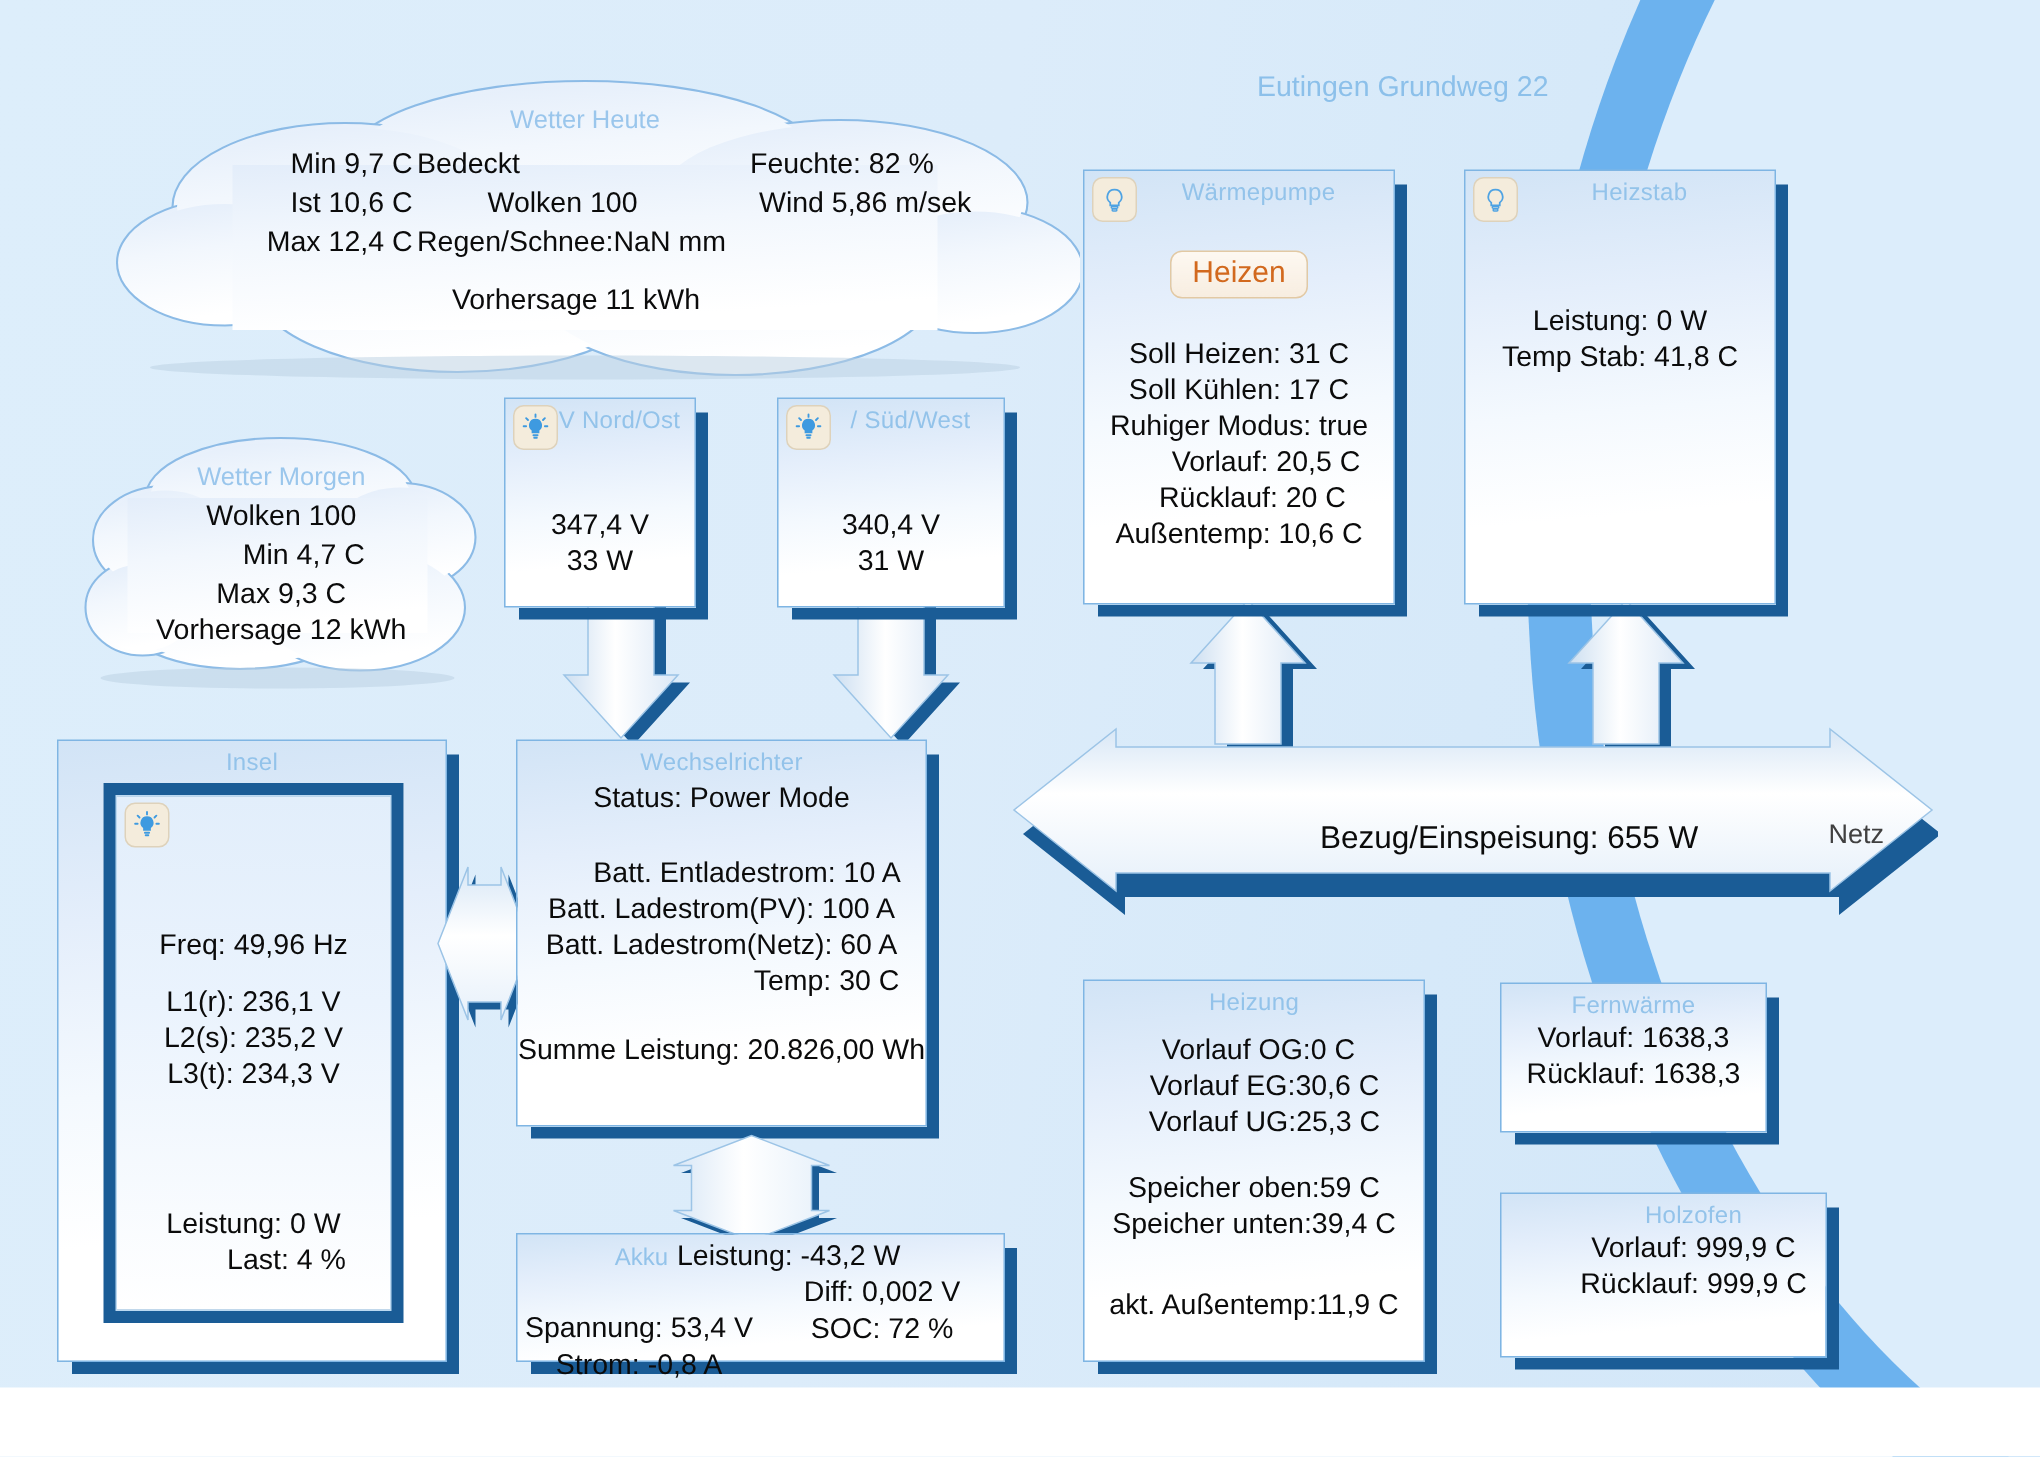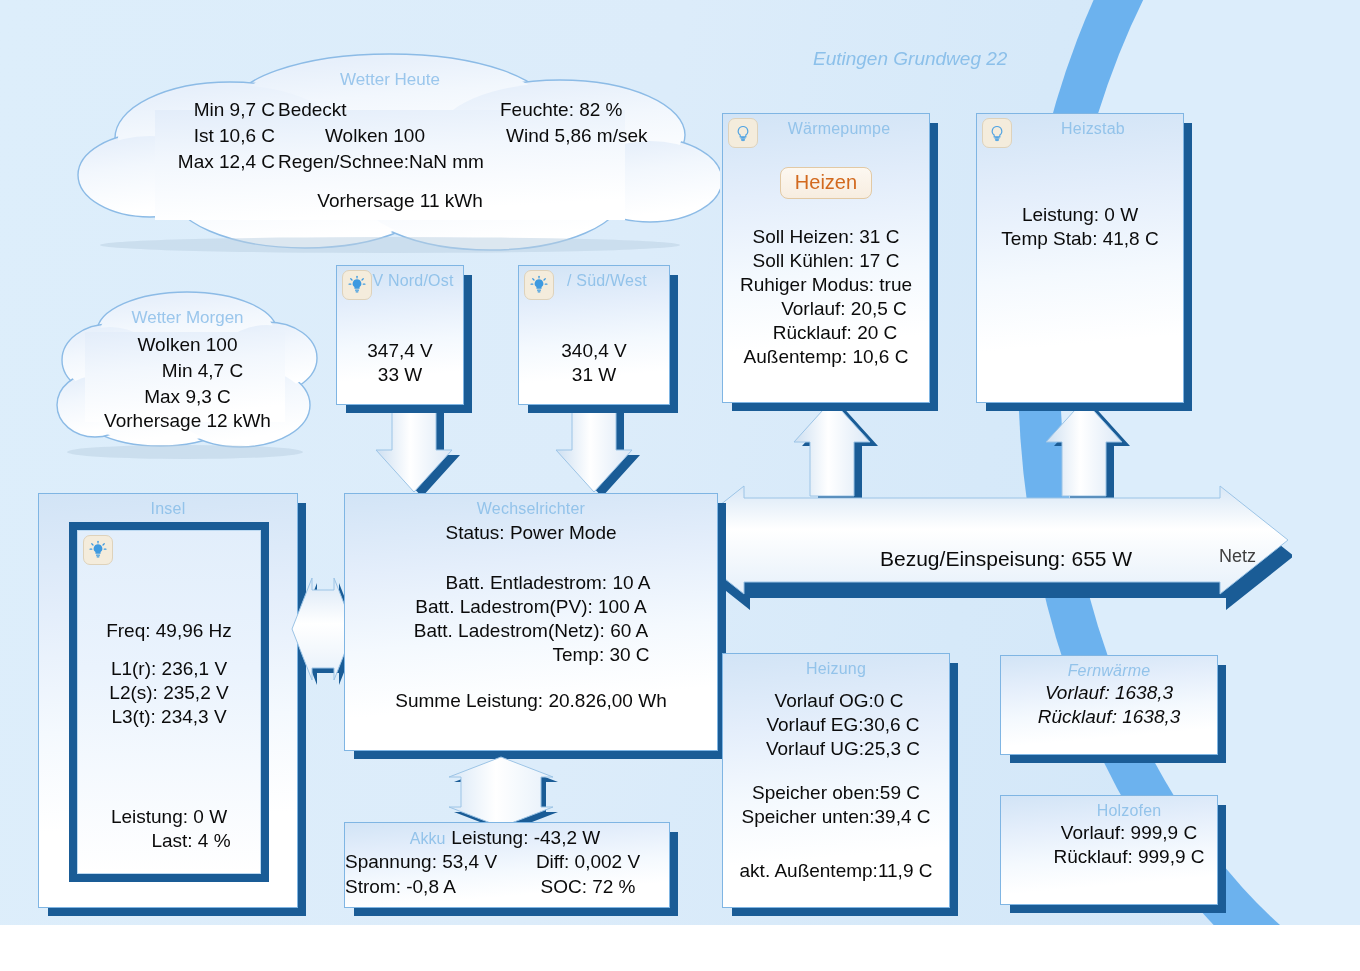--- a/index.html
+++ b/index.html
@@ -75,21 +75,21 @@
 </head>
 <body>
 
 <div id="stage">
 
   <div class="bg-base"></div>
   <div class="bg-arc-outer"></div>
   <div class="bg-arc-inner"></div>
   <div class="bg-bottom"></div>
 
-  <div class="page-title" style="left:813px;top:48px;font-style:italic;">Eutingen Grundweg 22</div>
+  <div class="page-title" style="left:838px;top:48px;">Eutingen Grundweg 22</div>
 
   <div class="cloud" style="left:60px;top:40px;width:660px;height:205px;">
     <svg width="660" height="215" viewBox="0 0 660 215">
       <defs>
         <linearGradient id="cg1" x1="0" y1="0" x2="0.25" y2="1">
           <stop offset="0%" stop-color="#e3edfa"></stop>
           <stop offset="45%" stop-color="#f2f7fd"></stop>
           <stop offset="100%" stop-color="#ffffff"></stop>
         </linearGradient>
       </defs>
@@ -122,21 +122,21 @@
     </div>
     <div class="ctext" style="left:218px;top:57px;width:240px;">
       <div class="row al" style="padding-left:0px;">Bedeckt</div>
       <div class="row al" style="padding-left:47px;">Wolken 100</div>
       <div class="row al">Regen/Schnee:NaN mm</div>
     </div>
     <div class="ctext" style="left:440px;top:57px;width:210px;">
       <div class="row al" style="padding-left:0px;">Feuchte: 82 %</div>
       <div class="row al" style="padding-left:6px;">Wind 5,86 m/sek</div>
     </div>
-    <div class="ctext ac" style="left:180px;top:148px;width:320px;text-align:center;">Vorhersage 11 kWh</div>
+    <div class="ctext ac" style="left:164px;top:148px;width:320px;text-align:center;">Vorhersage 11 kWh</div>
   </div>
 
   <div class="cloud" style="left:55px;top:280px;width:265px;height:190px;">
     <svg width="265" height="200" viewBox="0 0 265 200">
       <defs>
         <linearGradient id="cg2" x1="0" y1="0" x2="0.25" y2="1">
           <stop offset="0%" stop-color="#e3edfa"></stop>
           <stop offset="45%" stop-color="#f2f7fd"></stop>
           <stop offset="100%" stop-color="#ffffff"></stop>
         </linearGradient>
@@ -345,21 +345,21 @@
         <stop offset="0%" stop-color="#d8e7f6"></stop>
             <stop offset="45%" stop-color="#ffffff"></stop>
         <stop offset="100%" stop-color="#e6f0fa"></stop>
           </linearGradient>
         </defs>
       <path d="M22 18 L22 6 L2 57 L22 108 L22 96 L44 96 L44 108 L64 57 L44 6 L44 18 Z" fill="#1a5c96" transform="translate(5,5)"></path>
       <path d="M22 18 L22 6 L2 57 L22 108 L22 96 L44 96 L44 108 L64 57 L44 6 L44 18 Z" fill="url(#ag4)" stroke="#9cc4e6" stroke-width="1"></path>
     </svg>
   </div>
 
-  <div class="card" style="left:344px;top:493px;width:374px;height:258px;">
+  <div class="card" style="left:344px;top:493px;width:274px;height:258px;">
     <div class="title">Wechselrichter</div>
     <div class="body" style="margin-top:2px;">
       <div class="row">Status: Power Mode</div>
       <div style="height:26px;"></div>
       <div class="row" style="padding-left:34px;">Batt. Entladestrom: 10 A</div>
       <div class="row">Batt. Ladestrom(PV): 100 A</div>
       <div class="row">Batt. Ladestrom(Netz): 60 A</div>
       <div class="row" style="padding-left:140px;">Temp: 30 C</div>
       <div style="height:22px;"></div>
       <div class="row">Summe Leistung: 20.826,00 Wh</div>
@@ -379,21 +379,21 @@
       <path d="M18 22 L6 22 L58 2 L110 22 L98 22 L98 52 L110 52 L58 72 L6 52 L18 52 Z" fill="url(#ag5)" stroke="#9cc4e6" stroke-width="1"></path>
     </svg>
   </div>
 
   <div class="card" style="left:344px;top:822px;width:326px;height:86px;">
     <div style="display:flex;align-items:baseline;justify-content:center;padding-top:4px;">
       <span style="color:#93c3ea;font-size:16px;">Akku</span>
       <span style="font-size:19px;color:#0b0b0b;margin-left:6px;margin-right:4px;">Leistung: -43,2 W</span>
     </div>
     <div style="display:flex;font-size:19px;line-height:25px;color:#0b0b0b;">
-      <div style="width:50%;text-align:left;">
+      <div style="width:50%;text-align:center;margin-top:24px;">
         <div class="row">Spannung: 53,4 V</div>
         <div class="row">Strom: -0,8 A</div>
       </div>
       <div style="width:50%;text-align:center;">
         <div class="row">Diff: 0,002 V</div>
         <div class="row">SOC: 72 %</div>
       </div>
     </div>
   </div>
 
@@ -404,21 +404,21 @@
       <div class="row" style="padding-left:14px;">Vorlauf EG:30,6 C</div>
       <div class="row" style="padding-left:14px;">Vorlauf UG:25,3 C</div>
       <div style="height:20px;"></div>
       <div class="row">Speicher oben:59 C</div>
       <div class="row">Speicher unten:39,4 C</div>
       <div style="height:30px;"></div>
       <div class="row">akt. Außentemp:11,9 C</div>
     </div>
   </div>
 
-  <div class="card" style="left:1000px;top:655px;width:218px;height:100px;font-style:italic;">
+  <div class="card" style="left:1000px;top:655px;width:178px;height:100px;">
     <div class="title">Fernwärme</div>
     <div class="body" style="margin-top:0px;">
       <div class="row">Vorlauf: 1638,3</div>
       <div class="row">Rücklauf: 1638,3</div>
     </div>
   </div>
 
   <div class="card" style="left:1000px;top:795px;width:218px;height:110px;padding-left:40px;">
     <div class="title">Holzofen</div>
     <div class="body" style="margin-top:0px;">

